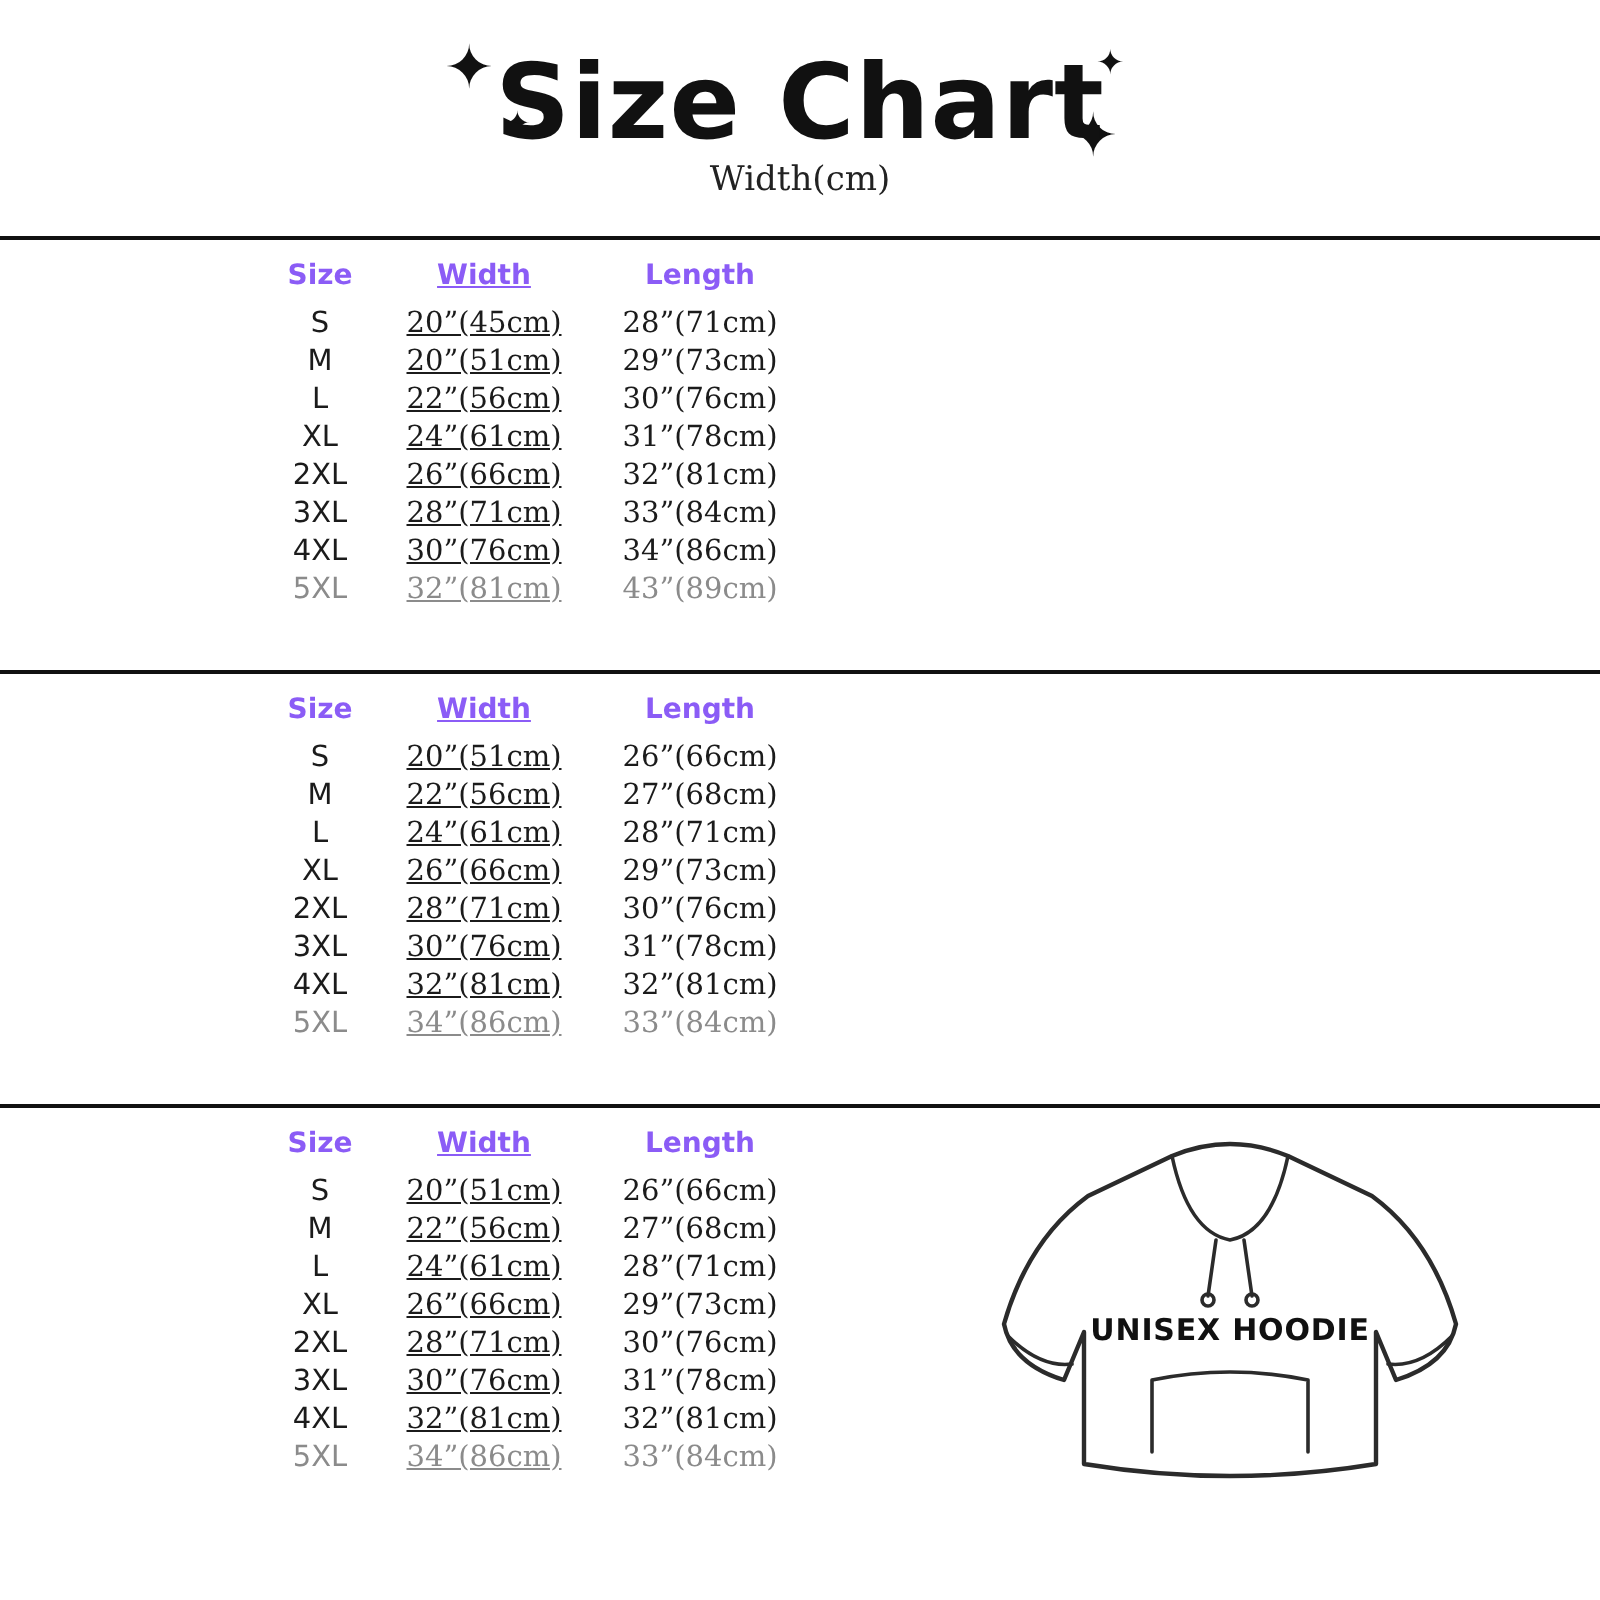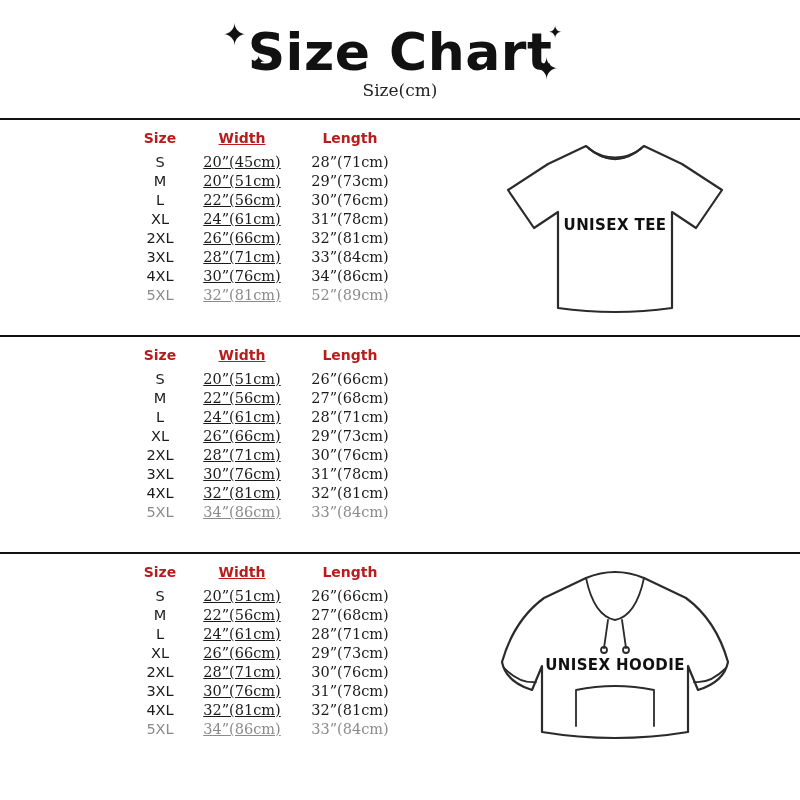--- a/index.html
+++ b/index.html
@@ -86,21 +86,21 @@
   table.size-table {
     border-collapse: collapse;
     margin-left: 132px;
     font-family: "DejaVu Serif", serif;
   }
   table.size-table th {
     font-family: "DejaVu Sans", sans-serif;
     font-size: 14px;
     font-weight: bold;
     padding: 2px 0 6px 0;
-    color: #b91c1c;
+    color: #8b5cf6;
   }
   table.size-table td {
     font-size: 14.5px;
     padding: 1.5px 0;
     color: #1b1b1b;
     white-space: nowrap;
   }
   .col-size { width: 56px; text-align: center; }
   .col-width { width: 108px; text-align: center; text-decoration: underline; }
   .col-length { width: 108px; text-align: center; }
@@ -140,21 +140,21 @@
 <body>
 
 <div class="page">
 
   <div class="header">
     <span class="sparkle sp1">✦</span>
     <span class="sparkle sp2">✦</span>
     <span class="sparkle sp3">✦</span>
     <span class="sparkle sp4">✦</span>
     <div class="title">Size Chart</div>
-    <div class="subtitle">Size(cm)</div>
+    <div class="subtitle">Width(cm)</div>
   </div>
 
   <div class="divider"></div>
 
   <div class="section">
     <div class="table-wrap">
       <table class="size-table">
         <thead>
           <tr>
             <th class="col-size">Size</th>
@@ -194,34 +194,24 @@
             <td class="col-length">33”(84cm)</td>
           </tr>
           <tr>
             <td class="col-size">4XL</td>
             <td class="col-width">30”(76cm)</td>
             <td class="col-length">34”(86cm)</td>
           </tr>
           <tr class="faded">
             <td class="col-size">5XL</td>
             <td class="col-width">32”(81cm)</td>
-            <td class="col-length">52”(89cm)</td>
+            <td class="col-length">43”(89cm)</td>
           </tr>
         </tbody>
       </table>
-    </div>
-    <div class="art-wrap">
-      <div class="art" style="top: 12px;">
-        <svg width="250" height="190" viewBox="0 0 250 190">
-          <path class="gl-outline" d="M96 14 L58 32 L18 58 L44 96 L68 80 L68 176 Q125 184 182 176 L182 80 L206 96 L232 58 L192 32 L154 14 Q125 40 96 14 Z"></path>
-          <path class="gl-thin" d="M96 14 Q125 40 154 14"></path>
-          <path class="gl-thin" d="M99 17 Q125 34 151 17"></path>
-          <text class="garment-label" x="125" y="98" text-anchor="middle">UNISEX TEE</text>
-        </svg>
-      </div>
     </div>
   </div>
 
   <div class="divider"></div>
 
   <div class="section">
     <div class="table-wrap">
       <table class="size-table">
         <thead>
           <tr>

